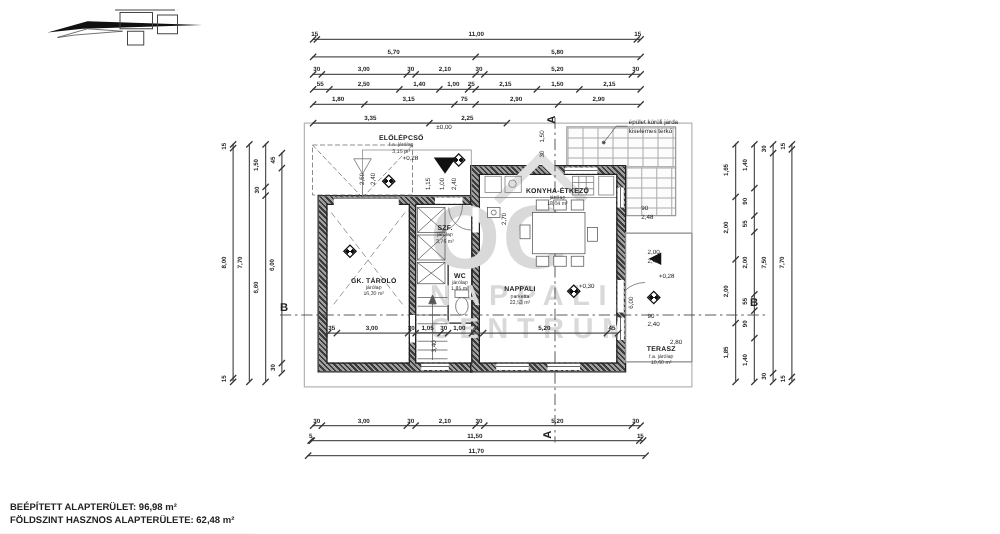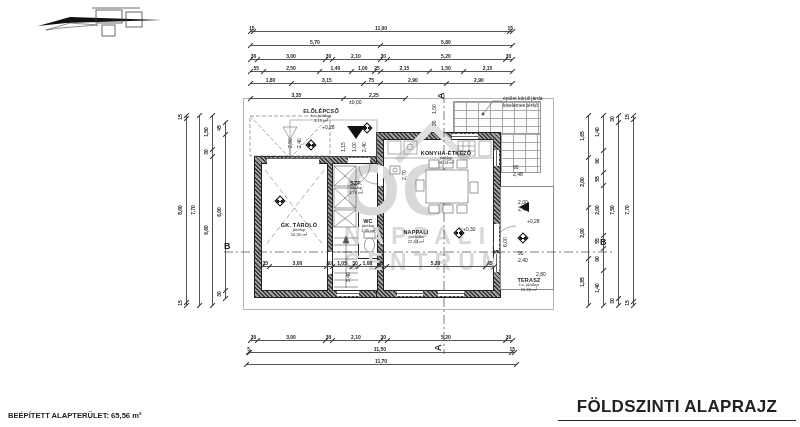--- a/index.html
+++ b/index.html
@@ -183,23 +183,23 @@
         <circle cx="395" cy="170" r="2"></circle>
     </g>
 
     <g stroke="#555" stroke-width="0.6" fill="none">
       <polyline points="502,101 493,101 483,114"></polyline>
       <circle cx="483" cy="114" r="1.2" fill="#555"></circle>
     </g>
   </svg>
 
   <div class="areas">
-    <div>BEÉPÍTETT ALAPTERÜLET: 65,56 m²</div>
+    <div>BEÉPÍTETT ALAPTERÜLET: 96,98 m²</div>
+    <div>FÖLDSZINT HASZNOS ALAPTERÜLETE: 62,48 m²</div>
   </div>
-  <div class="title">FÖLDSZINTI ALAPRAJZ</div>
 
 <div class="chain ch" style="left: 250px; top: 24px; width: 262px;">
       <i class="dline"></i>
       <i class="dtick" style="left: 0%;"></i>
       <b class="dlab" style="left: 0.663717%;">15</b>
       <i class="dtick" style="left: 1.32743%;"></i>
       <b class="dlab" style="left: 50%;">11,00</b>
       <i class="dtick" style="left: 98.6726%;"></i>
       <b class="dlab" style="left: 99.3363%;">15</b>
       <i class="dtick" style="left: 100%;"></i>

